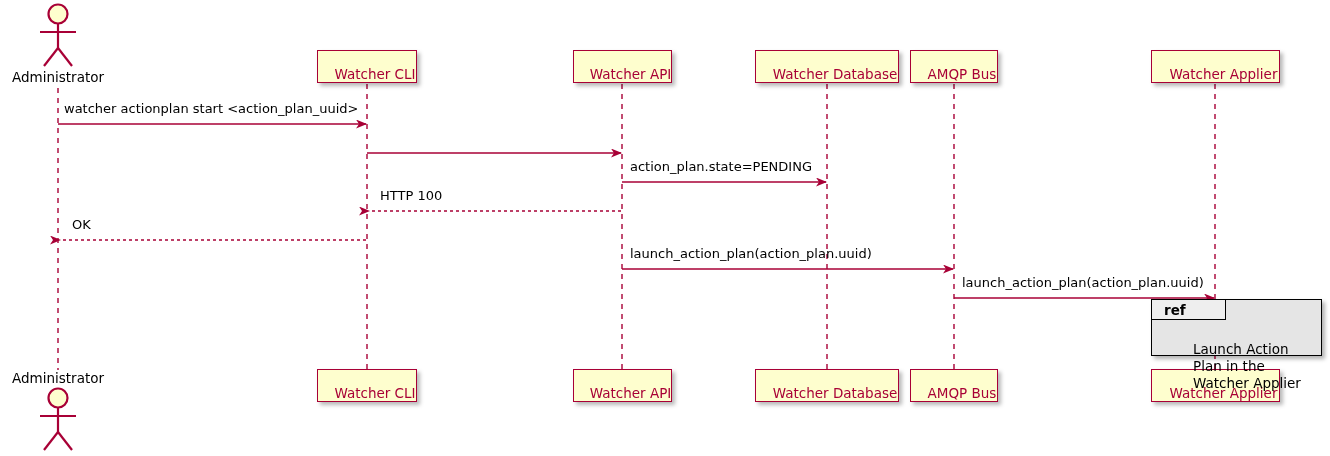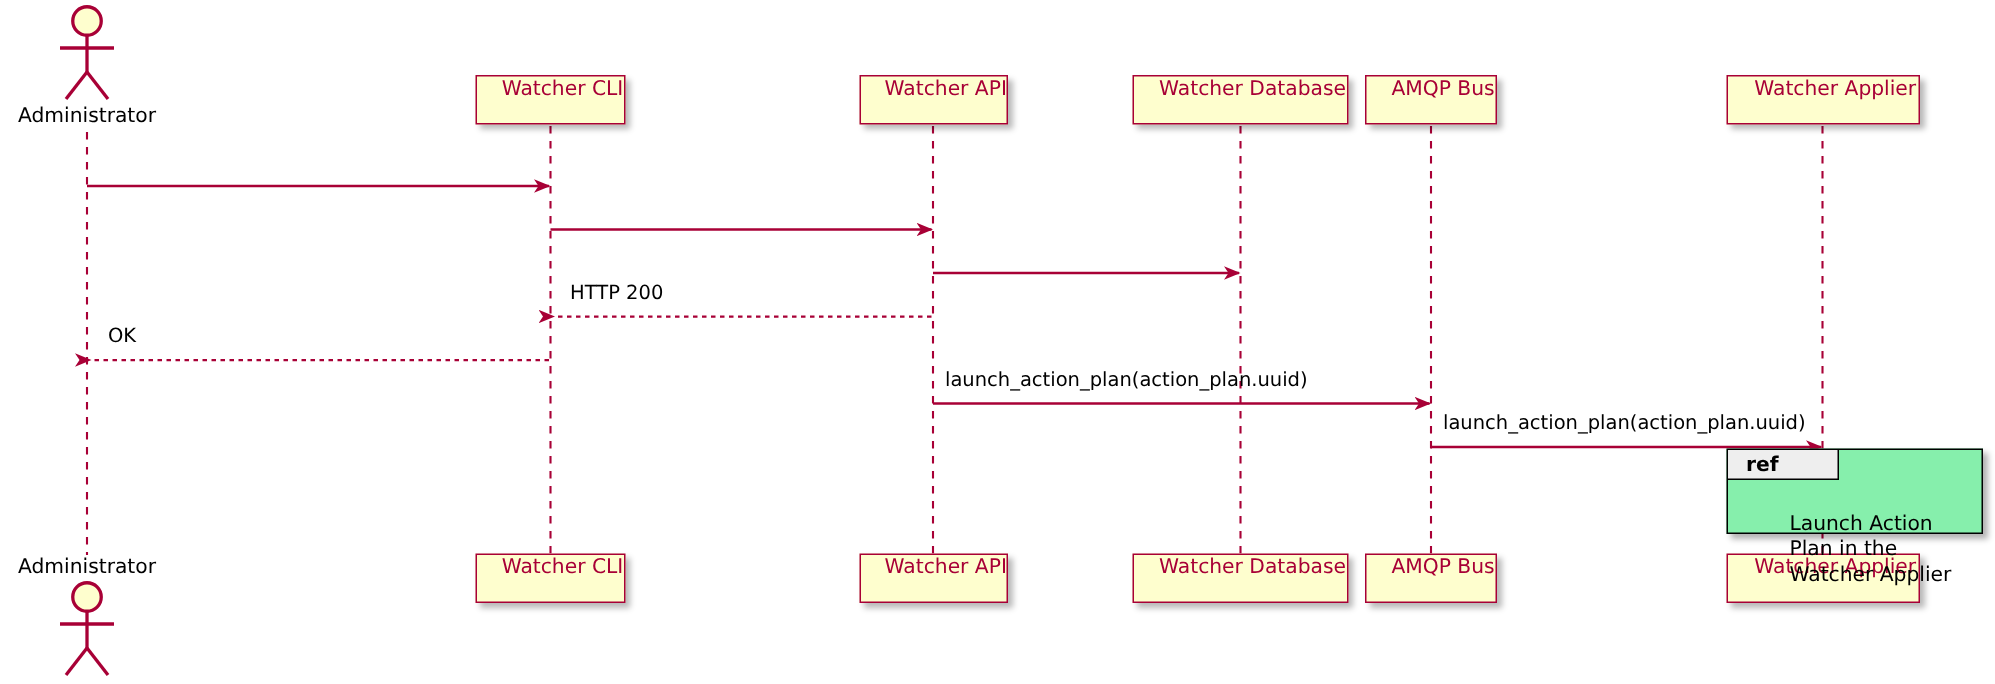--- a/index.html
+++ b/index.html
@@ -34,38 +34,38 @@
   }
   .participant-box {
     position: absolute;
     box-sizing: border-box;
     background: #FEFECE;
     border: 1.5px solid #A80036;
     font-family: "DejaVu Sans", sans-serif;
     font-size: 13.5px;
     color: #A80036;
     display: flex;
-    align-items: flex-start;
+    align-items: flex-end;
     justify-content: center;
     white-space: nowrap;
     box-shadow: 3px 3px 4px rgba(0,0,0,0.28);
     padding-left: 16px;
   }
   .actor-label {
     position: absolute;
     font-family: "DejaVu Sans", sans-serif;
     font-size: 13.5px;
     color: #000000;
     white-space: nowrap;
     text-align: center;
   }
   .ref-box {
     position: absolute;
     box-sizing: border-box;
-    background: #86efac;
+    background: #e5e5e5;
     border: 1.5px solid #000000;
     box-shadow: 3px 3px 4px rgba(0,0,0,0.30);
     padding-left: 14px;
   }
   .ref-tab {
     position: absolute;
     left: 0;
     top: 0;
     width: 74px;
     height: 20px;
@@ -193,25 +193,31 @@
   </div>
 
   <div class="participant-box" style="left:1151px; top:369px; width:129px; height:33px;">
     <span>Watcher Applier</span>
   </div>
 
   <div class="actor-label" style="left:0px; top:370px; width:116px;">
     <span>Administrator</span>
   </div>
 
-
-
+  <div class="msg-label" style="left:64px; top:101px;">
+    <span>watcher actionplan start &lt;action_plan_uuid&gt;</span>
+  </div>
+
+
+  <div class="msg-label" style="left:630px; top:159px;">
+    <span>action_plan.state=PENDING</span>
+  </div>
 
   <div class="msg-label" style="left:380px; top:188px;">
-    <span>HTTP 200</span>
+    <span>HTTP 100</span>
   </div>
 
   <div class="msg-label" style="left:72px; top:217px;">
     <span>OK</span>
   </div>
 
   <div class="msg-label" style="left:630px; top:246px;">
     <span>launch_action_plan(action_plan.uuid)</span>
   </div>
 

